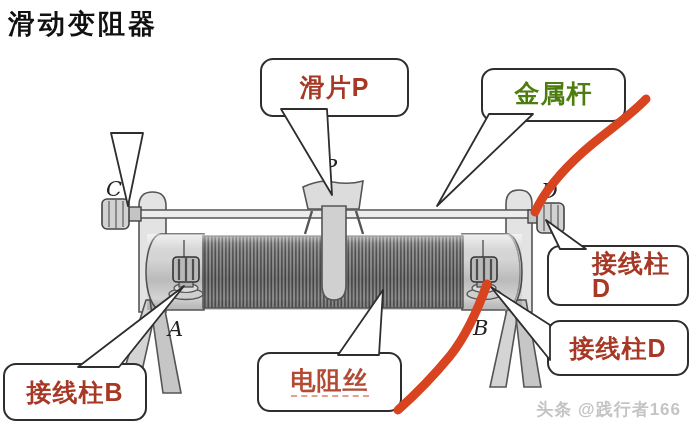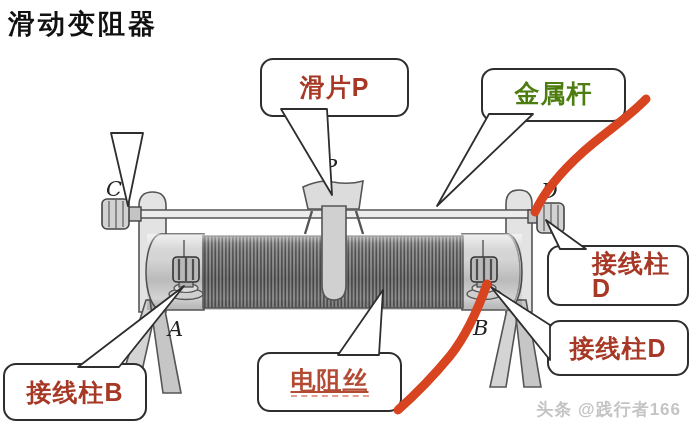--- a/index.html
+++ b/index.html
@@ -20,21 +20,21 @@
     font-weight:bold;font-size:25px;letter-spacing:1px;z-index:2;
   }
   .callout .ctext{line-height:1;}
   #callout-c{left:38px;top:78px;width:142px;height:59px;}
   #callout-p{left:260px;top:58px;width:145px;height:55px;text-align:right;}
   #callout-rod{left:481px;top:68px;width:141px;height:50px;}
   #callout-d{left:547px;top:245px;width:138px;height:57px;}
   #callout-b{left:547px;top:320px;width:138px;height:52px;}
   #callout-wire{left:257px;top:352px;width:141px;height:56px;}
   #callout-a{left:3px;top:363px;width:140px;height:54px;}
-  #callout-wire .ctext{border-bottom:2px dashed rgba(205,80,55,.55);padding-bottom:2px;text-decoration:underline;}
+  #callout-wire .ctext{border-bottom:2px dashed rgba(205,80,55,.55);padding-bottom:2px;}
   #watermark{
     position:absolute;right:8px;bottom:5px;font-size:17px;font-weight:bold;
     letter-spacing:1px;z-index:3;
   }
   .svg-letter{
     font-family:"DejaVu Serif","Liberation Serif",serif;
     font-style:italic;font-size:21px;fill:#222;
   }
 </style>
 </head>

